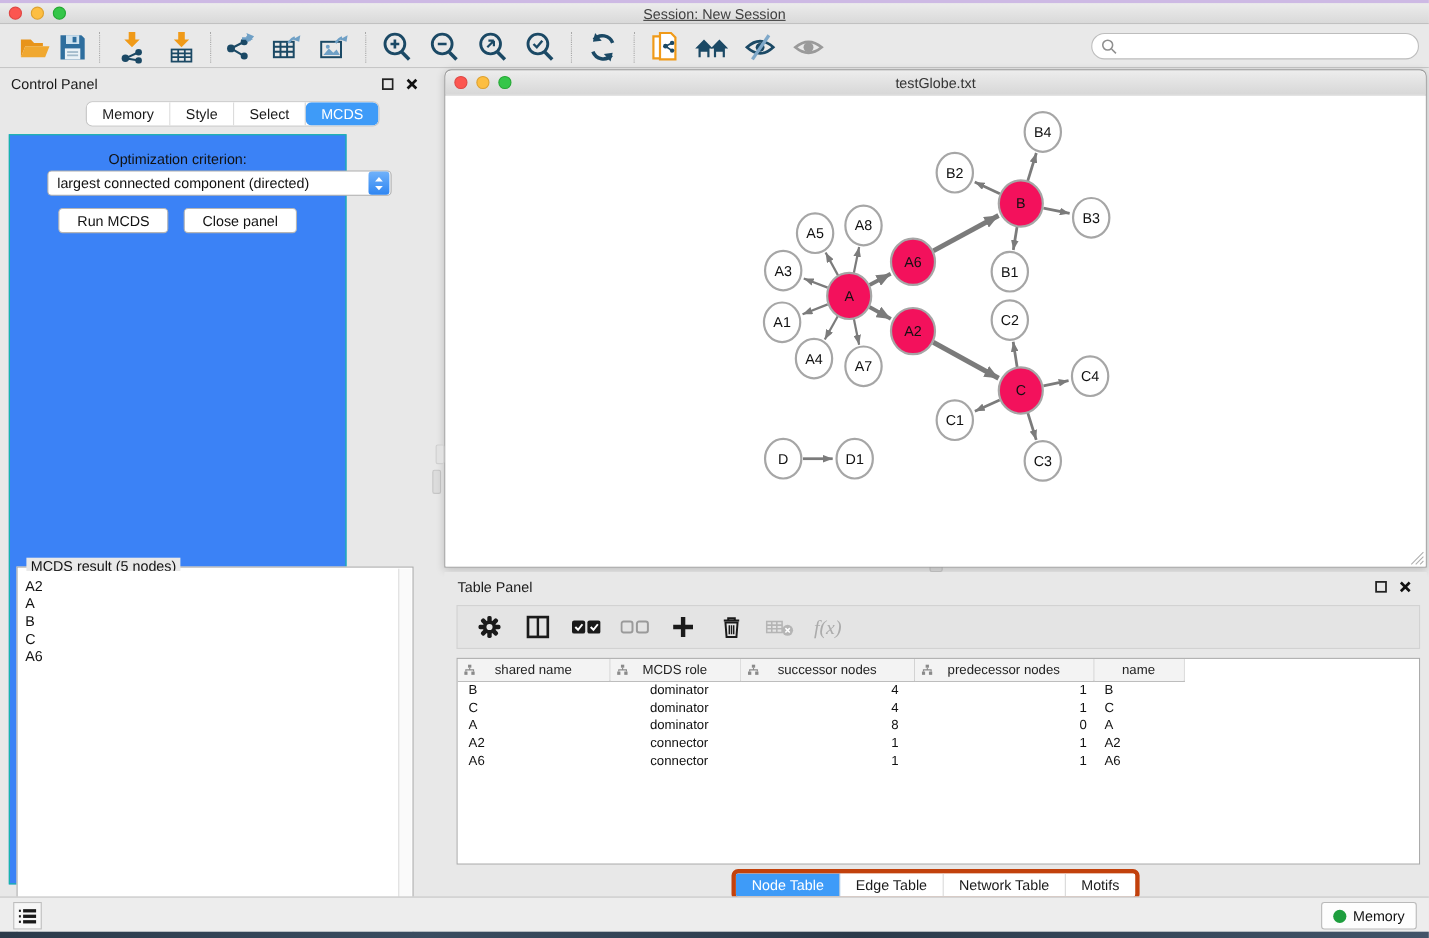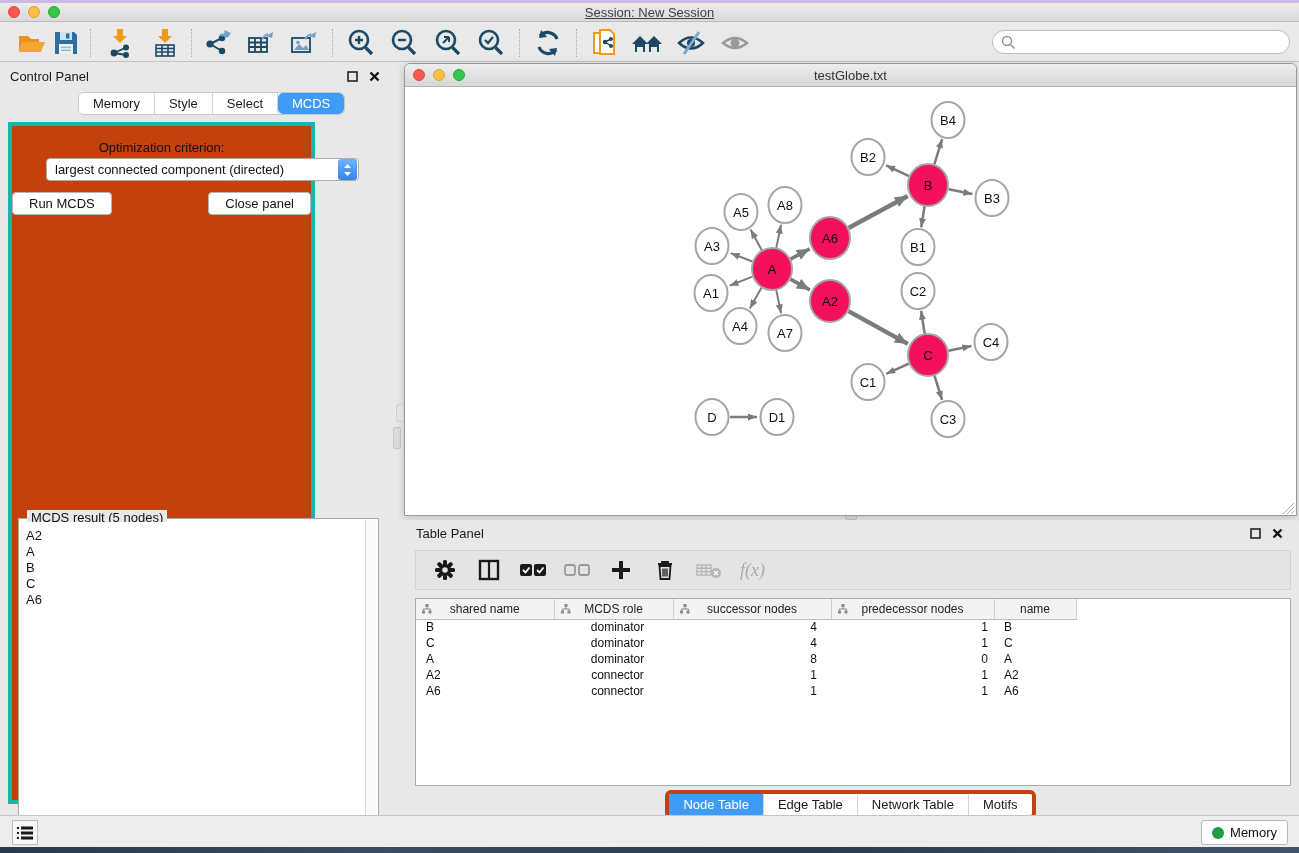--- a/index.html
+++ b/index.html
@@ -36,29 +36,29 @@
   .control-panel { position:absolute; left:0; top:0; width:392px; height:748px; }
   .cp-header { height:28px; display:flex; align-items:center; padding:0 10px; }
   .cp-title  { font-size:13px; color:#1a1a1a; flex:1; }
   .panel-float, .panel-close { width:16px; height:16px; display:flex; align-items:center; justify-content:center; margin-left:6px; }
   .cp-tabs { position:absolute; left:78px; top:30px; display:flex; border-radius:6px; overflow:hidden;
              border:1px solid #C6C6C6; background:#fff; }
   .cp-tab { padding:3px 14px; font-size:13px; color:#1a1a1a; background:#fff; border-right:1px solid #D4D4D4; cursor:default; }
   .cp-tab:last-child { border-right:none; }
   .cp-tab.active { background:#3E9BF8; color:#fff; border-radius:5px; }
   .cp-body { position:absolute; left:8px; top:60px; width:307px; height:682px;
-             border:4px solid #14b8a6; background:#c2410c; }
+             border:1px solid #14b8a6; background:#3b82f6; }
   .opt-label { text-align:center; margin-top:14px; font-size:13px; color:#111; }
   .dropdown { position:absolute; left:34px; top:32px; width:313px; height:23px; background:#fff;
               border:1px solid #ADADAD; border-radius:4px; display:flex; align-items:center; }
   .dropdown .dd-text { flex:1; font-size:13px; padding-left:8px; color:#111; white-space:nowrap; overflow:hidden; }
   .dd-stepper { width:19px; height:21px; border-radius:3px; background:linear-gradient(#6FB1FA,#2F86F2);
                 display:flex; flex-direction:column; align-items:center; justify-content:center; margin-right:1px; }
   .dd-stepper svg { display:block; }
-  .cp-buttons { position:absolute; left:0; top:66px; width:100%; display:flex; justify-content:space-between; gap:14px; }
+  .cp-buttons { position:absolute; left:0; top:66px; width:100%; display:flex; justify-content:center; gap:14px; }
   .btn { background:#fff; border:1px solid #B5B5B5; border-radius:4px; font-size:13px; color:#111;
          padding:3px 16px; height:23px; }
   .mcds-fieldset { position:absolute; left:6px; top:392px; width:361px; height:343px;
                    border:1px solid #A9A9A9; background:#fff; }
   .mcds-legend { position:absolute; left:8px; top:-9px; background:#E8E8E8; padding:0 4px; font-size:13px; color:#111; }
   .mcds-list { position:absolute; left:1px; top:3px; bottom:1px; right:13px; background:#fff; padding:6px 0 0 6px; }
   .mcds-item { font-size:13px; color:#111; line-height:16px; }
   .mcds-scroll { position:absolute; top:1px; bottom:1px; right:1px; width:12px; background:#FAFAFA; border-left:1px solid #DCDCDC; }
 
   

